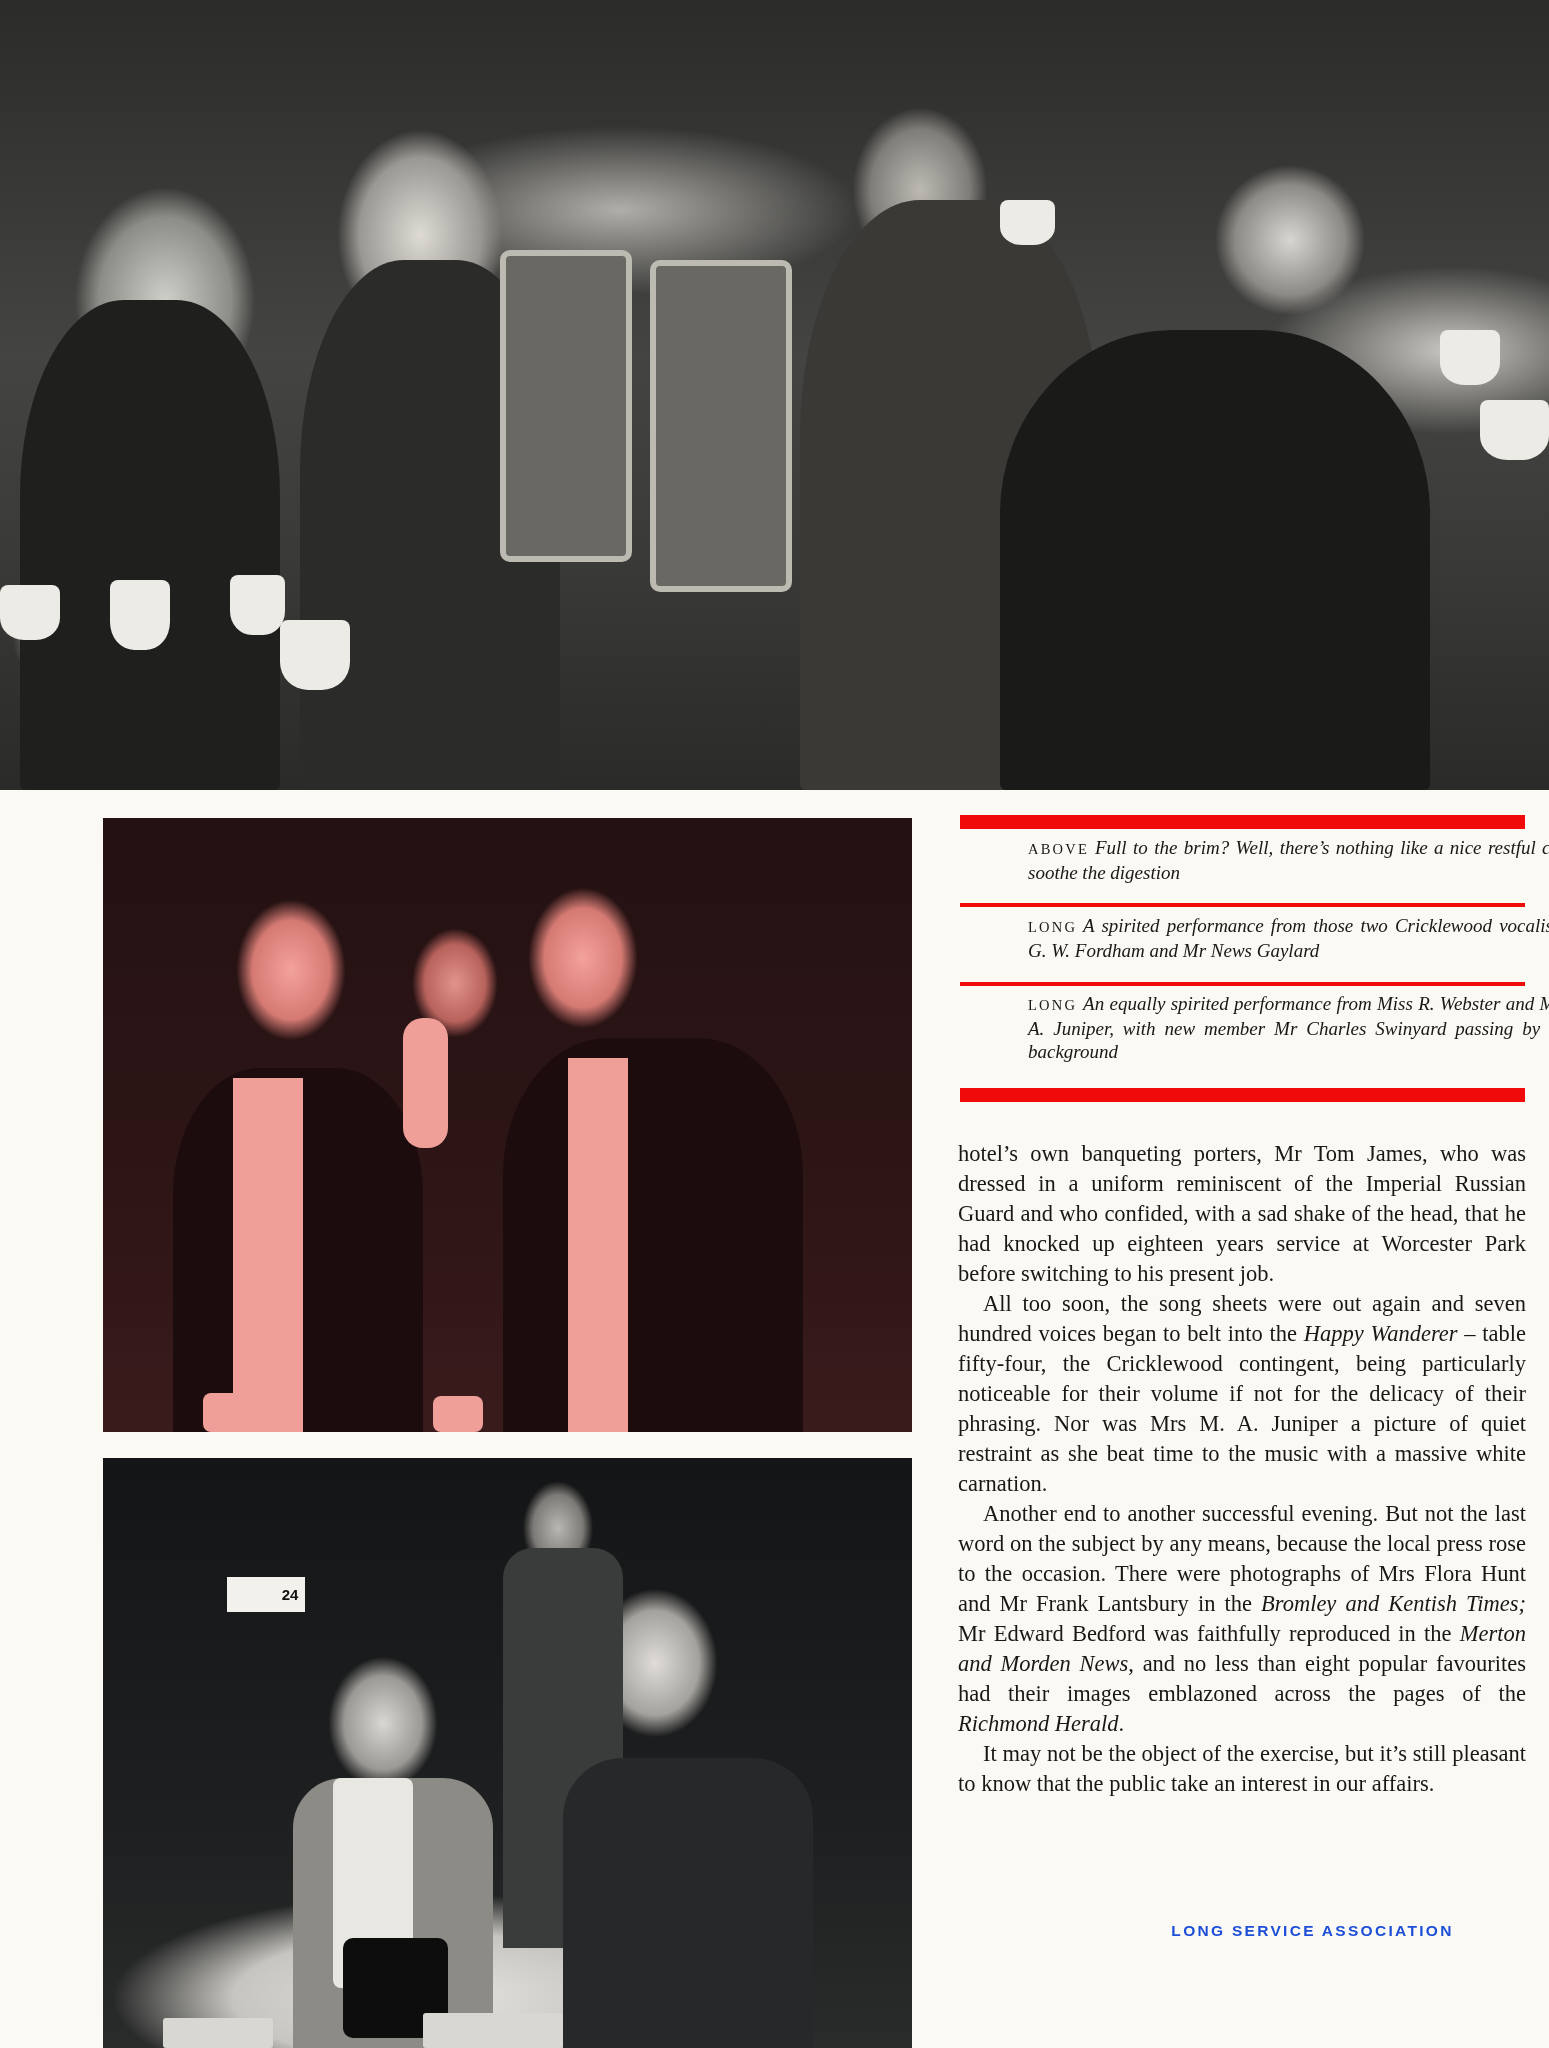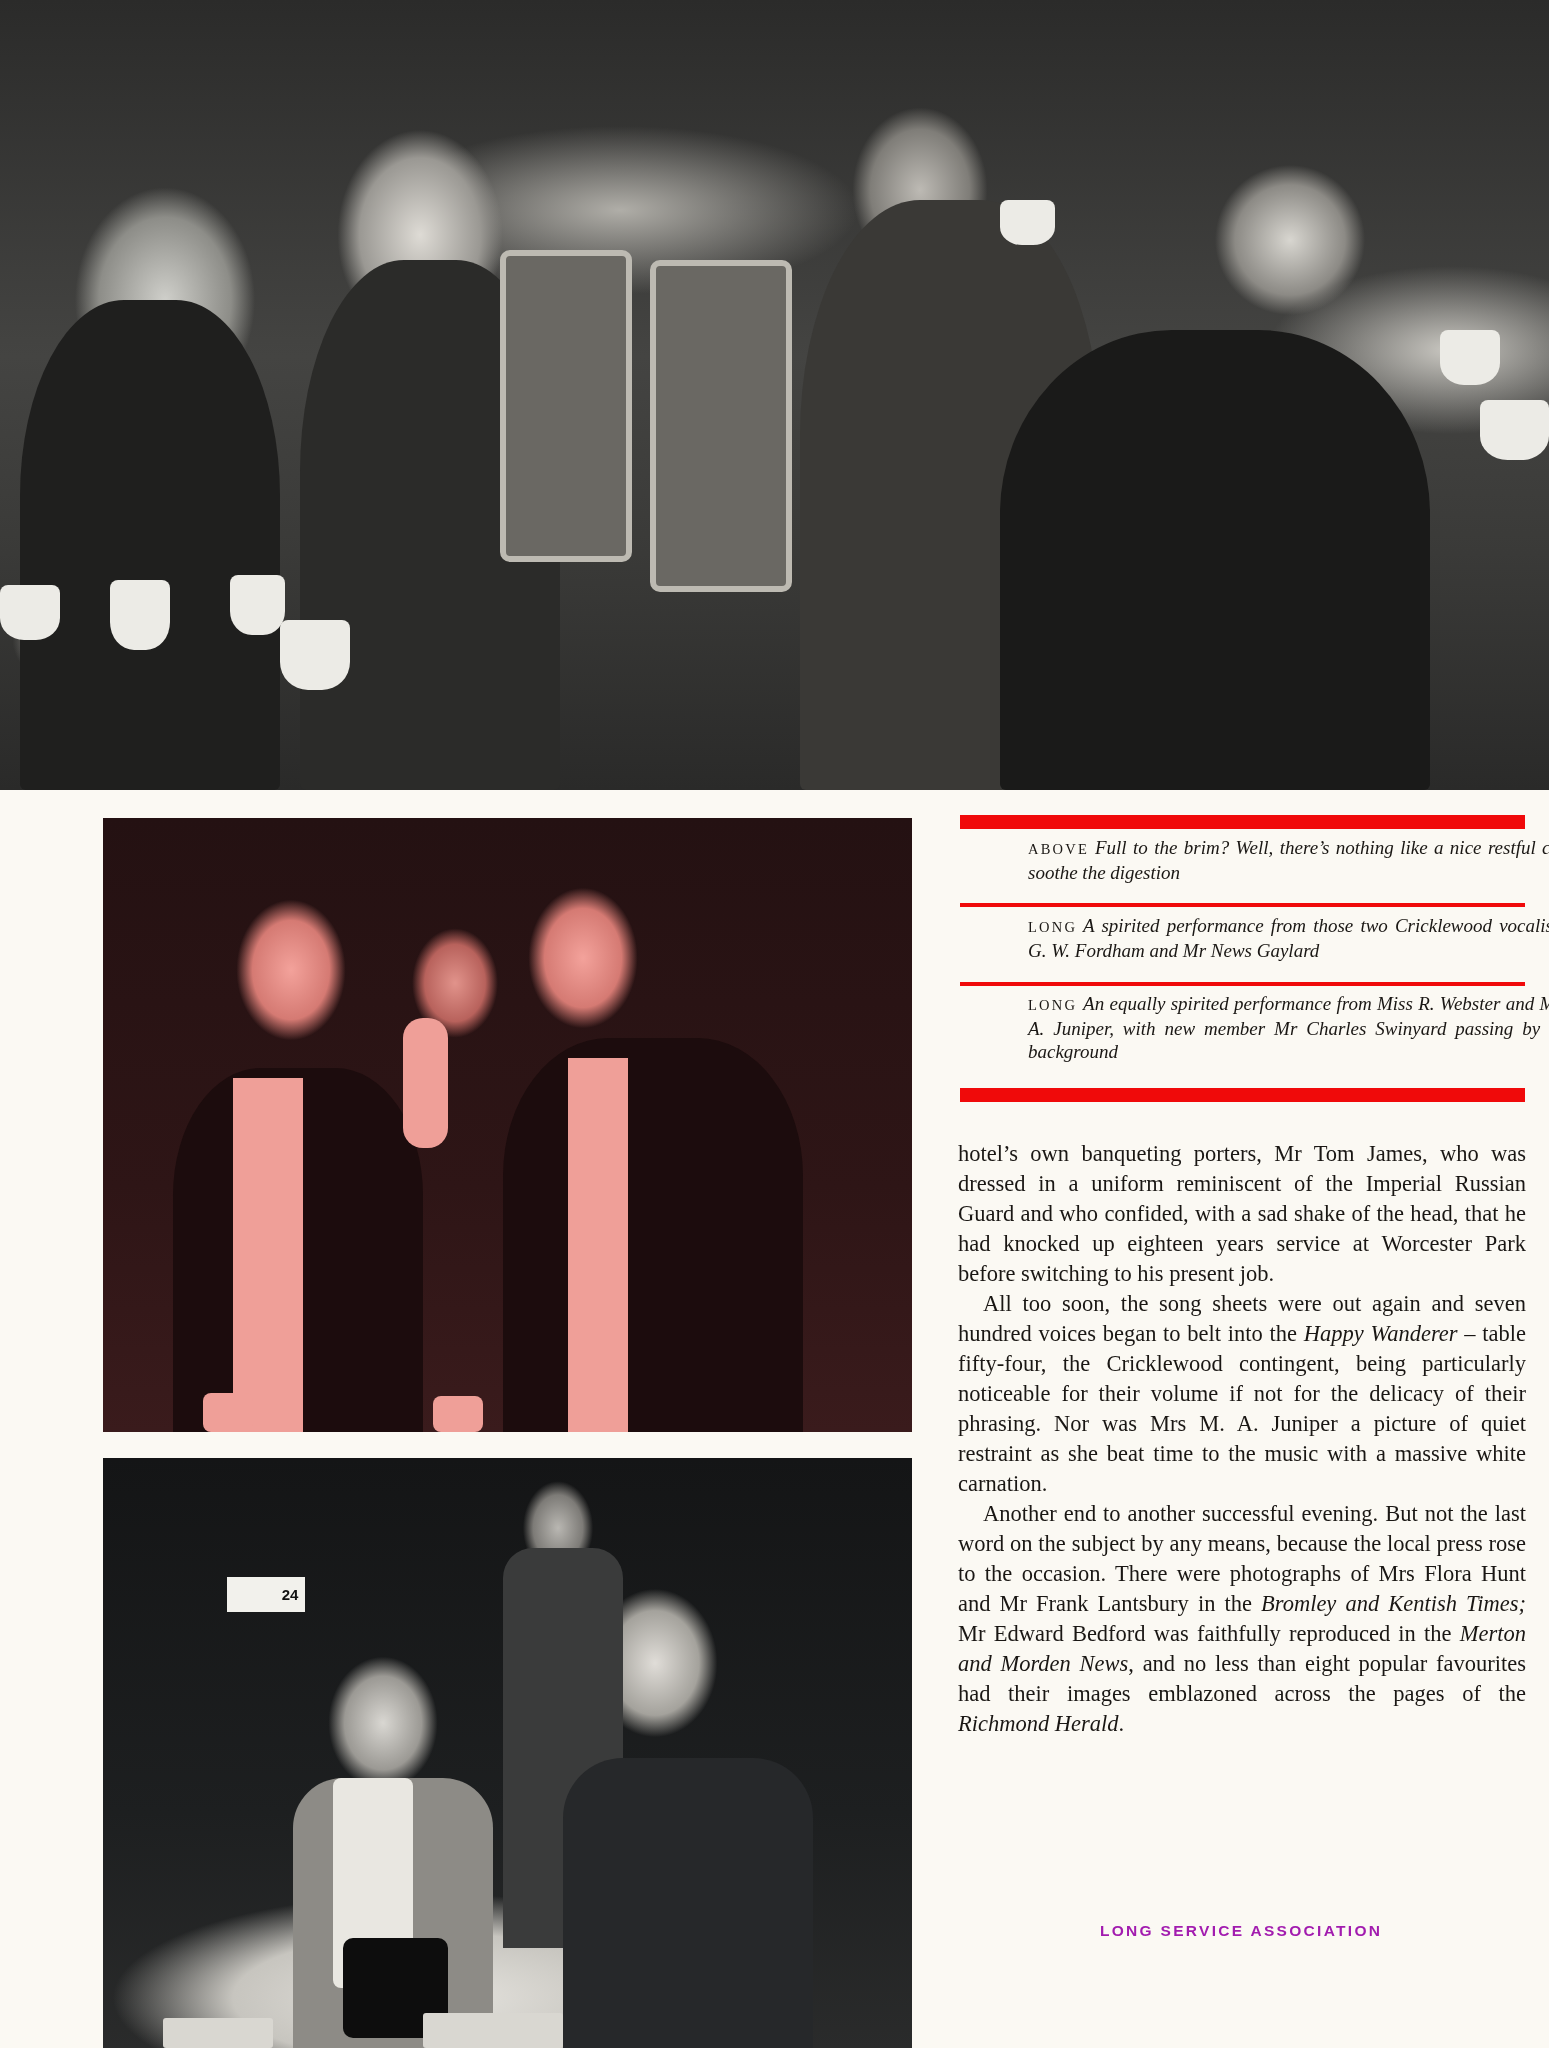--- a/index.html
+++ b/index.html
@@ -62,23 +62,23 @@
   }
   .caption .lbl { font-style:normal; font-size:14.5px; letter-spacing:2.2px; margin-right:6px; }
   #body-text {
     position:absolute; left:958px; top:1139px; width:568px;
     font-size:22.5px; line-height:30px; text-align:justify;
   }
   #body-text p { margin:0; text-indent:0; }
   #body-text p.indent { text-indent:25px; }
   #body-text i { font-style:italic;margin-top:7px; }
   #footer {
-    position:absolute; left:1100px; top:1922px; width:425px; text-align:left;
+    position:absolute; left:1100px; top:1922px; width:425px; text-align:center;
     font-family:"Liberation Sans","DejaVu Sans",sans-serif; font-weight:bold;
-    font-size:15.5px; letter-spacing:2.3px; color:#a21caf;
+    font-size:15.5px; letter-spacing:2.3px; color:#1d4ed8;
   }
 </style>
 </head>
 <body>
 
 <div id="photo-top" class="photo">
   <div class="suit" style="left:20px;top:300px;width:260px;height:490px;"></div>
   <div class="suit" style="left:300px;top:260px;width:260px;height:530px;background:#2b2b29;"></div>
   <div class="suit" style="left:800px;top:200px;width:300px;height:590px;background:#3a3936;"></div>
   <div class="suit" style="left:1000px;top:330px;width:430px;height:460px;background:#1a1a19;"></div>
@@ -131,15 +131,16 @@
 <div class="caption" style="top:992px;">
   <span class="lbl">LONG</span><span>An equally spirited performance from Miss R. Webster and Mrs M. A. Juniper, with new member Mr Charles Swinyard passing by in the background</span>
 </div>
 
 <div class="redbar" style="top:1088px;height:14px;"></div>
 
 <div id="body-text">
     <p><span>hotel’s own banqueting porters, Mr Tom James, who was dressed in a uniform reminiscent of the Imperial Russian Guard and who confided, with a sad shake of the head, that he had knocked up eighteen years service at Worcester Park before switching to his present job.</span></p>
     <p class="indent"><span>All too soon, the song sheets were out again and seven hundred voices began to belt into the </span><i>Happy Wanderer</i><span> – table fifty-four, the Cricklewood contingent, being particularly noticeable for their volume if not for the delicacy of their phrasing. Nor was Mrs M. A. Juniper a picture of quiet restraint as she beat time to the music with a massive white carnation.</span></p>
     <p class="indent"><span>Another end to another successful evening. But not the last word on the subject by any means, because the local press rose to the occasion. There were photographs of Mrs Flora Hunt and Mr Frank Lantsbury in the </span><i>Bromley and Kentish Times;</i><span> Mr Edward Bedford was faithfully reproduced in the </span><i>Merton and Morden News</i><span>, and no less than eight popular favourites had their images emblazoned across the pages of the </span><i>Richmond Herald</i><span>.</span></p>
+    <p class="indent"><span>It may not be the object of the exercise, but it’s still pleasant to know that the public take an interest in our affairs.</span></p>
   </div>
 
 <div id="footer">LONG SERVICE ASSOCIATION</div>
 
 </body></html>

